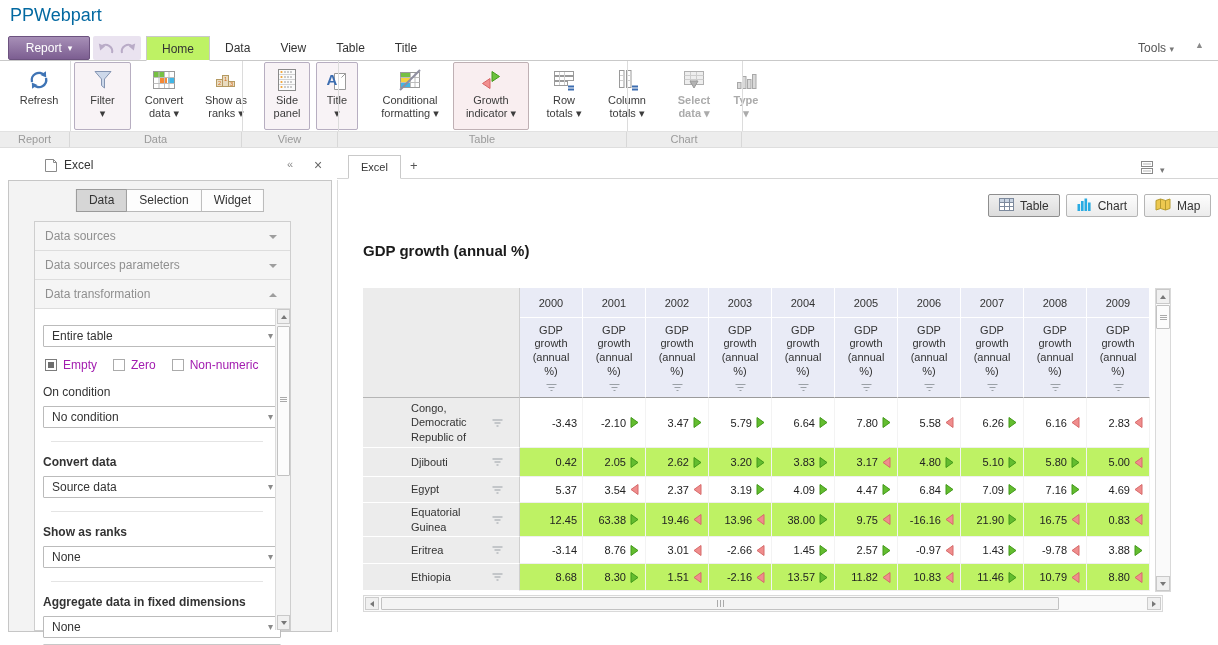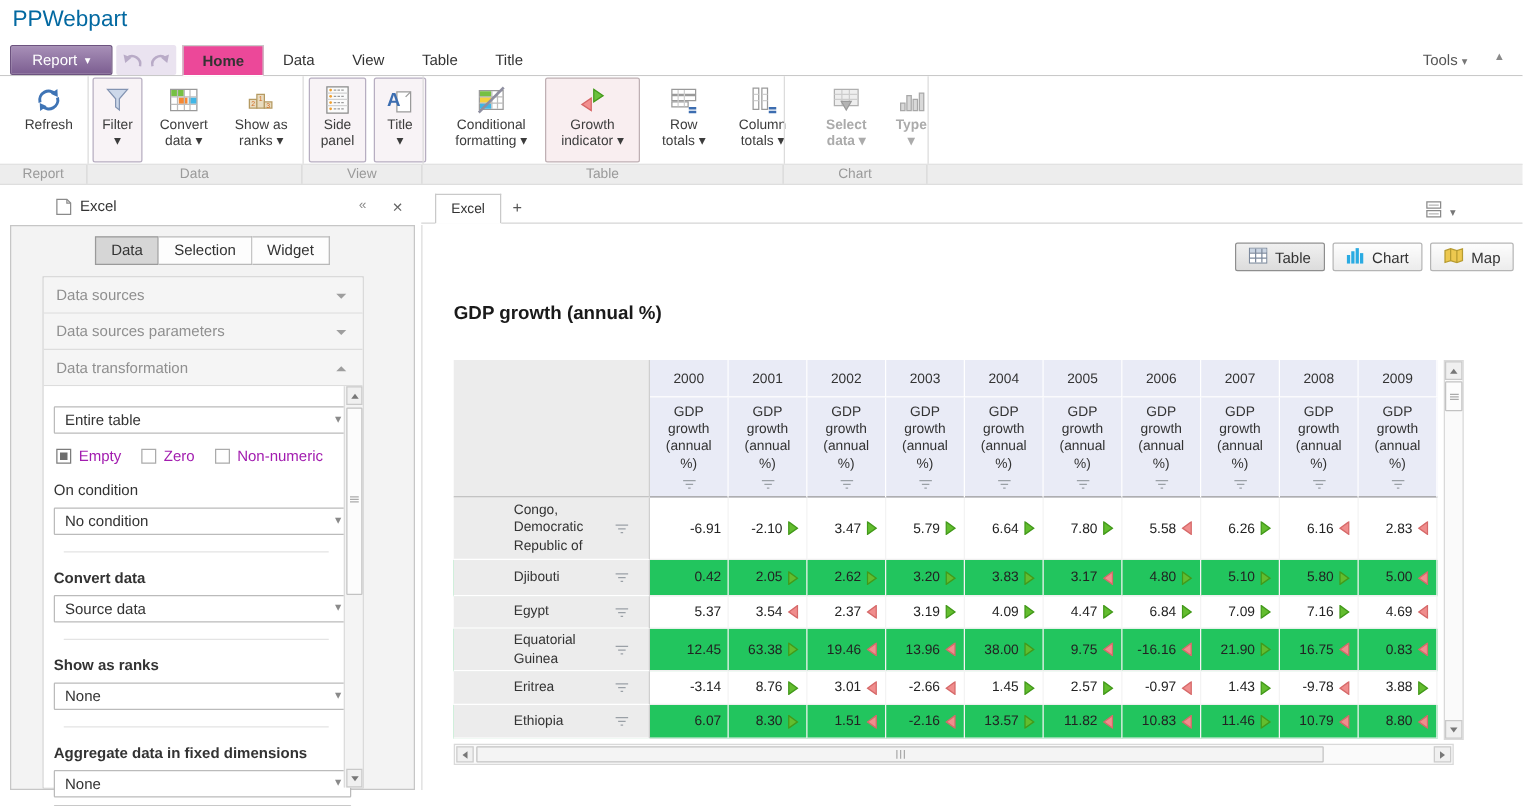--- a/index.html
+++ b/index.html
@@ -14,21 +14,21 @@
             border-bottom:1px solid #c9c9c9; }
   #report-btn { position:absolute; left:8px; top:0; width:82px; height:24px;
     background:linear-gradient(#a78fb7,#7c5e91); border:1px solid #6c527f; border-radius:2px;
     color:#fff; font-size:12px; display:flex; align-items:center; justify-content:center; gap:6px; cursor:pointer; }
   #report-btn .caret { font-size:9px; }
   #undo-box { position:absolute; left:93px; top:0; width:48px; height:24px;
     background:#eae3f0; border-radius:2px; display:flex; align-items:center; justify-content:center; gap:4px; }
   #undo-box svg { display:block; }
   .rtabs { position:absolute; left:146px; top:0; height:25px; display:flex; }
   .rtab { padding:0 15px; height:25px; line-height:24px; font-size:12px; color:#333; cursor:pointer; }
-  .rtab.active { background:#ec4899; border:1px solid #c9c9c9; border-bottom:1px solid #fff;font-weight:bold; }
+  .rtab.active { background:#bef264; border:1px solid #c9c9c9; border-bottom:1px solid #fff; }
   #tools { position:absolute; right:44px; top:0; height:24px; line-height:24px; font-size:12px;
            color:#555; cursor:pointer; }
   #tools .caret { font-size:9px; color:#777; }
   #ribbon-collapse { position:absolute; right:14px; top:4px; font-size:9px; color:#8a8a8a; cursor:pointer; }
 
   
   #ribbon { position:absolute; left:0; top:61px; width:1218px; height:70px; background:#fff; }
   .rbtn { height:68px; margin-top:1px; display:flex; flex-direction:column; align-items:center;
           padding-top:3px; border:1px solid transparent; border-radius:2px; cursor:pointer; }
   .rbtn .ricon { height:28px; display:flex; align-items:center; justify-content:center; }
@@ -121,21 +121,21 @@
   .thead { display:flex; }
   .corner { width:157px; height:110px; background:#ececec; border-right:1px solid #cfcfcf; border-bottom:1px solid #b5b5b5; }
   .hcol { width:63px; }
   .ycell { height:30px; background:#e9ebf6; border-right:1px solid #fff; border-bottom:1px solid #fff;
            display:flex; align-items:center; justify-content:center; color:#333; }
   .mcell { height:80px; background:#e9ebf6; border-right:1px solid #fff; border-bottom:1px solid #9b9b9b;
            display:flex; flex-direction:column; align-items:center; justify-content:center; gap:4px; }
   .mlabel { width:50px; text-align:center; line-height:1.25; color:#333; }
   .hflt { display:flex; align-items:center; justify-content:center; cursor:pointer; }
   .trow { display:flex; background:#fff; }
-  .trow.alt { background:#22c55e; }
+  .trow.alt { background:#bef264; }
   .rhdr { width:157px; background:#ececec; border-right:1px solid #cfcfcf; border-bottom:1px solid #fff;
           position:relative; display:flex; align-items:center; }
   .rname { margin-left:48px; width:80px; line-height:1.3; color:#333; }
   .rhdr .hflt { position:absolute; right:15px; top:50%; transform:translateY(-50%); }
   .tcell { width:63px; display:flex; align-items:center; justify-content:flex-end; padding-right:5px;
            border-bottom:1px solid #efefef; border-right:1px solid #f3f3f3; color:#222; }
   .tcell .val { letter-spacing:0; }
   .ibox { width:10px; height:11px; margin-left:4px; display:flex; align-items:center; }
 
   
@@ -190,21 +190,21 @@
         <svg width="24" height="24" viewBox="0 0 24 24">
           <path d="M5 14a7.2 7.2 0 0 1 12.4-6.6" fill="none" stroke="#3f74b5" stroke-width="2.4"></path>
           <polygon points="18.9,3.2 19.2,9.6 13.6,7" fill="#3f74b5"></polygon>
           <path d="M19 10a7.2 7.2 0 0 1-12.4 6.6" fill="none" stroke="#3f74b5" stroke-width="2.4"></path>
           <polygon points="5.1,20.8 4.8,14.4 10.4,17" fill="#3f74b5"></polygon>
         </svg>
       </span>
     <span class="l1">Refresh</span>
       <span class="l2"></span>
   </div>
-  <div class="rbtn pressed" style="width:40px; margin-left:6px">
+  <div class="rbtn pressed" style="width:57px; margin-left:6px">
     <span class="ricon">
         <svg width="24" height="24" viewBox="0 0 24 24">
           <polygon points="4,3.5 20,3.5 13.5,11 13.5,20 10.5,17.5 10.5,11" fill="#cdd8ea" stroke="#8494b2"></polygon>
         </svg>
       </span>
     <span class="l1">Filter</span>
       <span class="l2">▾</span>
   </div>
   <div class="rbtn" style="width:54px; margin-left:6px">
     <span class="ricon">
@@ -596,21 +596,21 @@
       <div class="trow" style="min-height:50px">
         <div class="rhdr">
           <span class="rname">Congo, Democratic Republic of</span>
           <span class="hflt">
             <svg width="13" height="9" viewBox="0 0 13 9">
               <path d="M1.5 1.5h10M3.5 4.5h6M5.5 7.5h2" stroke="#9aa0a6" fill="none"></path>
             </svg>
           </span>
         </div>
         <div class="tcell">
-          <span class="val">-6.91</span>
+          <span class="val">-3.43</span>
         </div>
         <div class="tcell">
           <span class="val">-2.10</span>
           <span class="ibox">
             <svg width="9" height="11" viewBox="0 0 9 11">
               <polygon points="1,0.5 8,5.5 1,10.5" fill="#63bd2f" stroke="#42991a"></polygon>
             </svg>
           </span>
         </div>
         <div class="tcell">
@@ -1021,21 +1021,21 @@
       <div class="trow alt" style="min-height:27px">
         <div class="rhdr">
           <span class="rname">Ethiopia</span>
           <span class="hflt">
             <svg width="13" height="9" viewBox="0 0 13 9">
               <path d="M1.5 1.5h10M3.5 4.5h6M5.5 7.5h2" stroke="#9aa0a6" fill="none"></path>
             </svg>
           </span>
         </div>
         <div class="tcell">
-          <span class="val">6.07</span>
+          <span class="val">8.68</span>
         </div>
         <div class="tcell">
           <span class="val">8.30</span>
           <span class="ibox">
             <svg width="9" height="11" viewBox="0 0 9 11">
               <polygon points="1,0.5 8,5.5 1,10.5" fill="#63bd2f" stroke="#42991a"></polygon>
             </svg>
           </span>
         </div>
         <div class="tcell">

